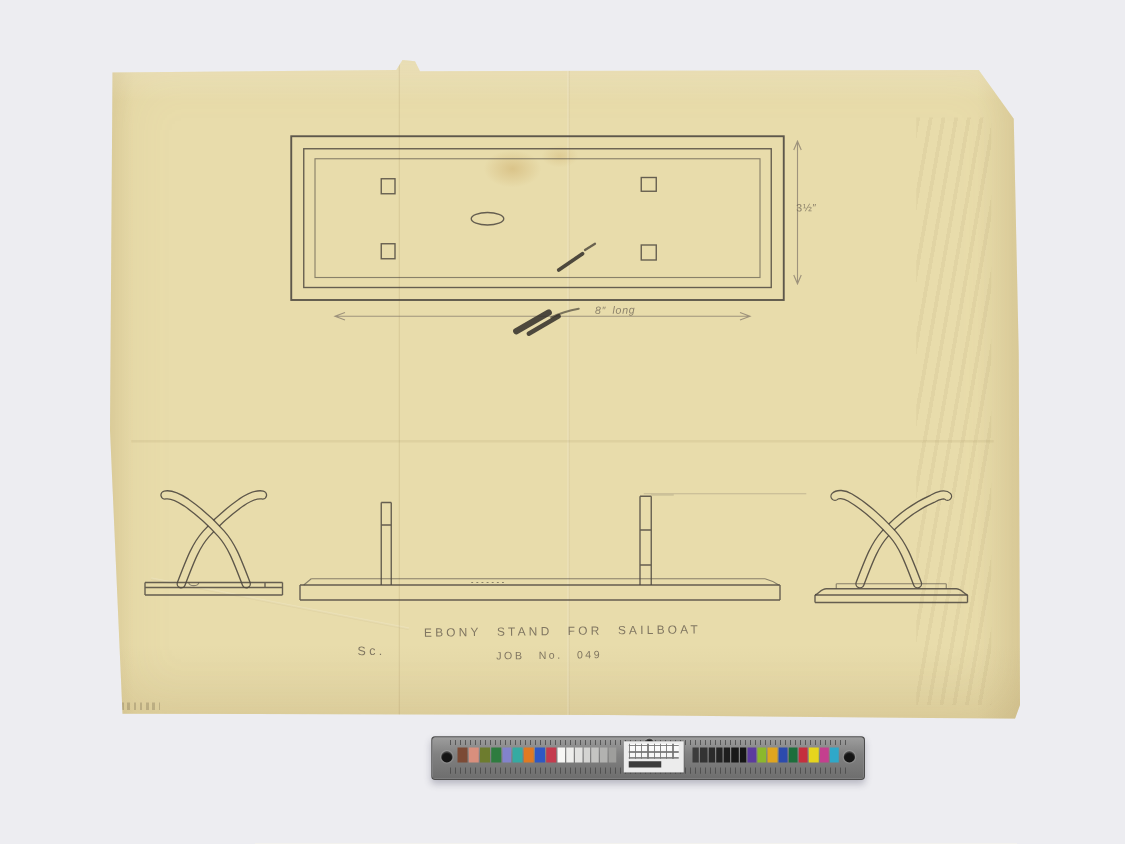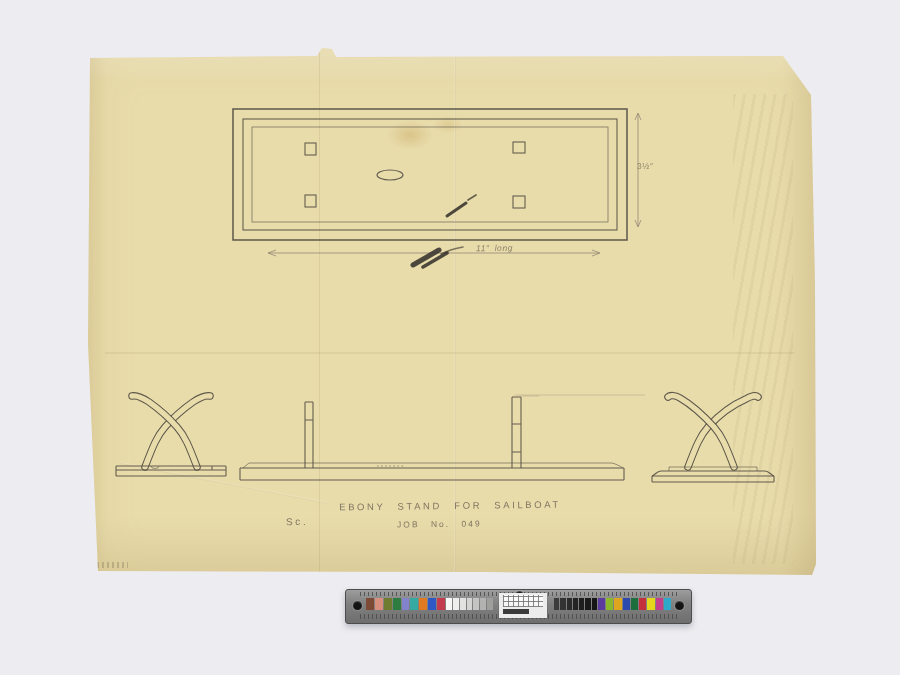--- a/index.html
+++ b/index.html
@@ -132,21 +132,21 @@
         <path class="smudge" style="stroke-width:1.8;opacity:.7" d="M383,156 L391,151"></path>
       </g>
 
       <path class="faint" d="M430,351 H560"></path>
     </svg>
 
     <div class="hand title" style="left:250px;top:456px;width:230px;">EBONY STAND FOR SAILBOAT</div>
     <div class="hand" style="left:201px;top:472px;font-size:10px;">Sc.</div>
     <div class="hand" style="left:312px;top:475px;letter-spacing:2px;font-size:8.5px;">JOB No. 049</div>
     <div class="hand dim-label" style="left:552px;top:117px;">3½″</div>
-    <div class="hand dim-label cursive" style="left:391px;top:199px;">11″ long</div>
+    <div class="hand dim-label cursive" style="left:391px;top:199px;">8″ long</div>
     <div class="stampmark"></div>
   </div>
 
   <div class="colorbar">
     <div class="bar-ticks top"></div>
     <div class="bar-ticks bottom"></div>
     <span class="hole" style="left:7px"></span>
     <span class="hole" style="right:7px"></span>
     <span class="hole small" style="left:170px"></span>
     <div class="patch-row" style="left:20px;width:79px">

